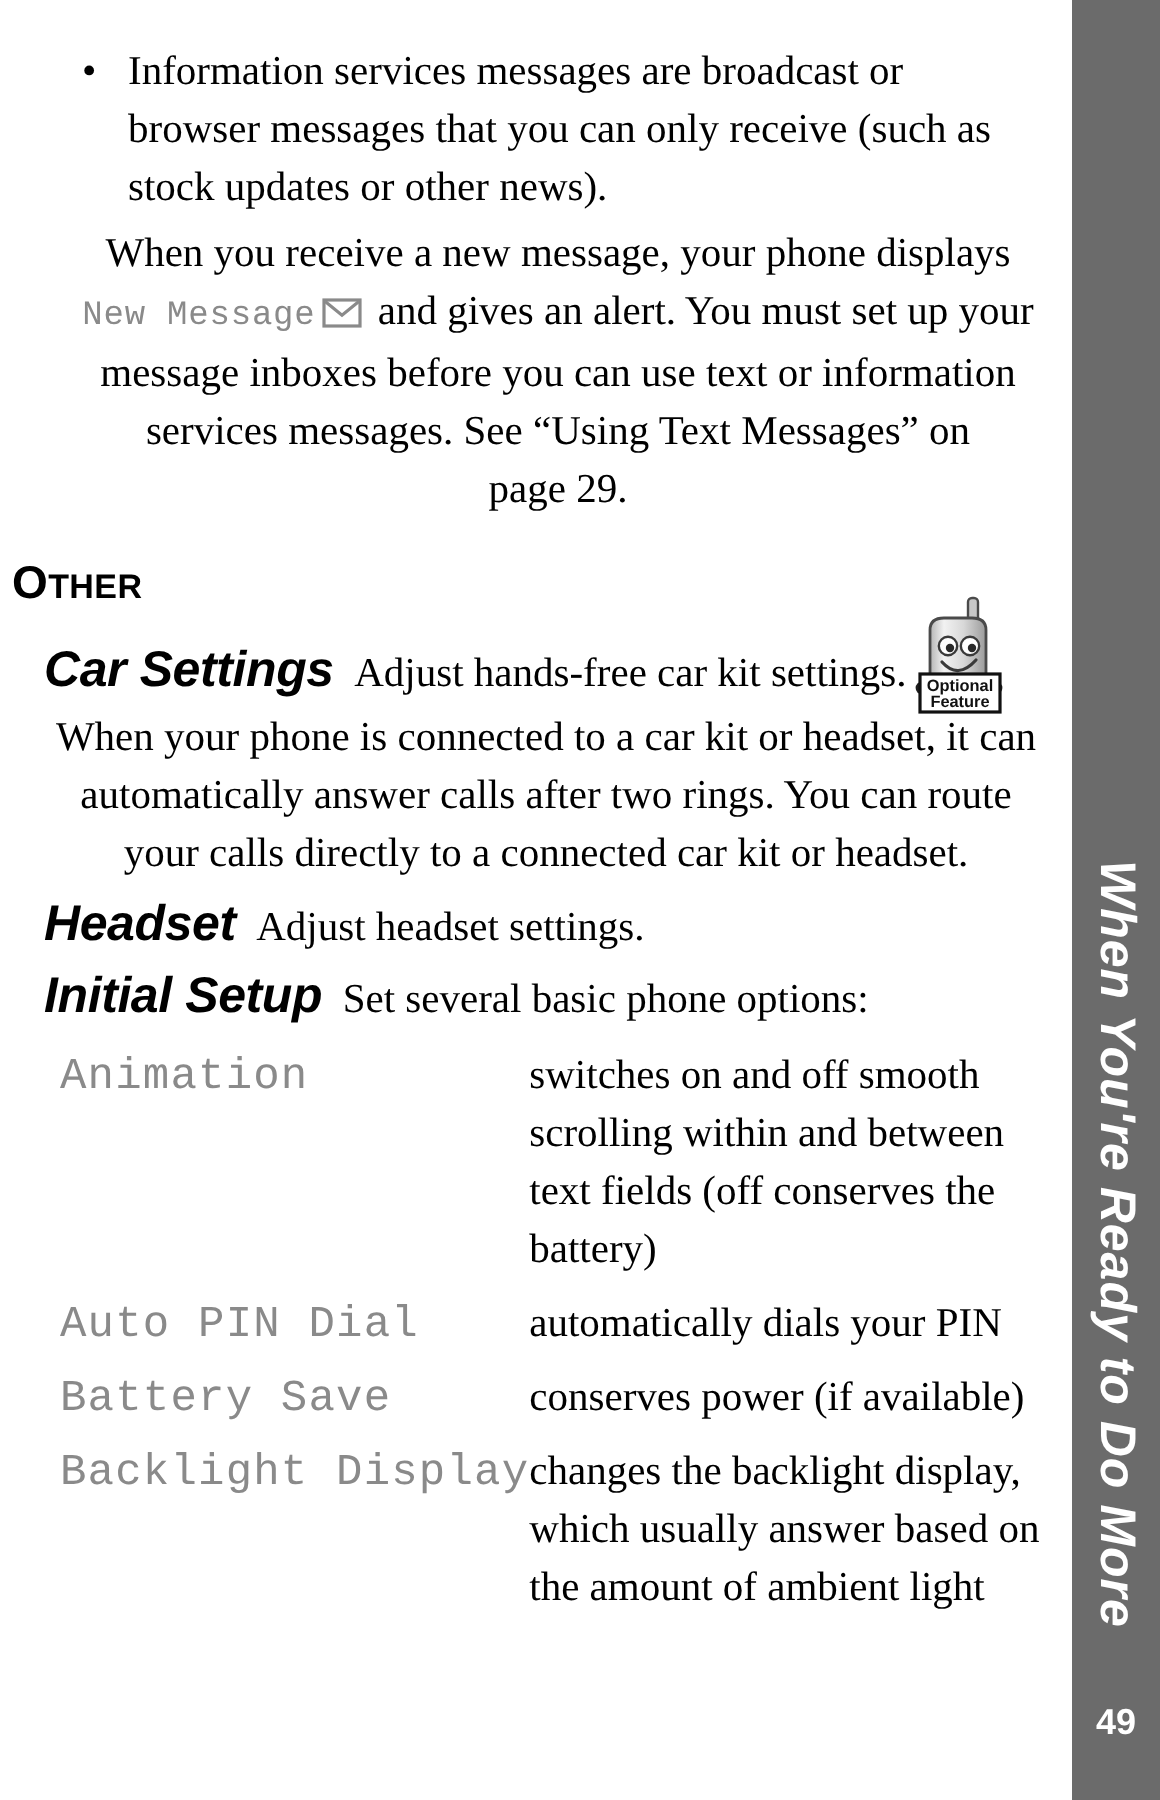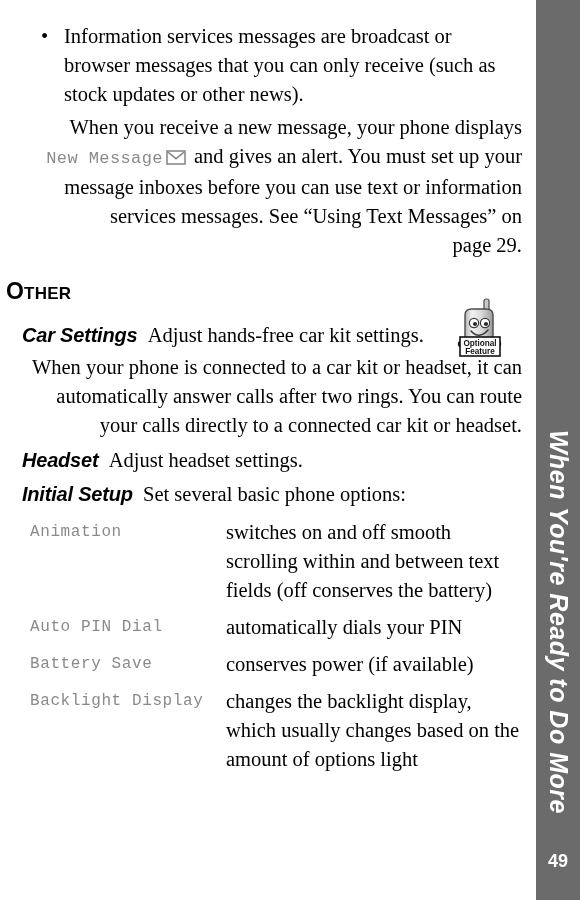--- a/index.html
+++ b/index.html
@@ -55,21 +55,21 @@
     line-height: 29px;
   }
 
   
   .para {
     margin: 4px 0 0 0;
     padding-left: 36px;
     padding-right: 14px;
     font-size: 20.5px;
     line-height: 29px;
-    text-align: right;
+    text-align: center;
   }
   .para.tight {
     padding-left: 24px;
   }
 
   
   .screen {
     font-family: "Liberation Mono", "DejaVu Sans Mono", monospace;
     color: #8a8a8a;
     font-size: 17px;
@@ -102,21 +102,21 @@
     margin: 6px 0 0 0;
     padding-left: 22px;
     padding-right: 12px;
     font-size: 20.5px;
     line-height: 28px;
   }
   .def-term {
     font-family: "Liberation Sans", "DejaVu Sans", sans-serif;
     font-weight: bold;
     font-style: italic;
-    font-size: 20px;
+    font-size: 25px;
     letter-spacing: -0.2px;
   }
   .def-desc {
     font-family: "Liberation Serif", "DejaVu Serif", serif;
     font-size: 20.5px;
   }
 
   
   .opt-table {
     margin: 10px 0 0 0;
@@ -126,21 +126,21 @@
   }
   .opt-row > td {
     vertical-align: top;
     padding: 0 0 8px 0;
   }
   .opt-name {
     width: 196px;
     padding-left: 30px !important;
     font-family: "Liberation Mono", "DejaVu Sans Mono", monospace;
     color: #8a8a8a;
-    font-size: 16px;
+    font-size: 22px;
     letter-spacing: 0.6px;
     white-space: nowrap;
     line-height: 29px;
   }
   .opt-desc {
     font-family: "Liberation Serif", "DejaVu Serif", serif;
     font-size: 20.5px;
     line-height: 29px;
     padding-right: 12px !important;
     margin-top: 30px;
@@ -244,21 +244,21 @@
         <tr class="opt-row">
           <td class="opt-name">Auto PIN Dial</td>
           <td class="opt-desc">automatically dials your PIN</td>
         </tr>
         <tr class="opt-row">
           <td class="opt-name">Battery Save</td>
           <td class="opt-desc">conserves power (if available)</td>
         </tr>
         <tr class="opt-row">
           <td class="opt-name">Backlight Display</td>
-          <td class="opt-desc">changes the backlight display, which usually changes based on the amount of options light</td>
+          <td class="opt-desc">changes the backlight display, which usually answer based on the amount of ambient light</td>
         </tr>
       </tbody>
     </table>
 
   </div>
 
   <div id="optional-badge">
     <svg width="56" height="62" viewBox="0 0 56 62" aria-hidden="true">
       <defs>
         <linearGradient id="gbody" x1="0" y1="0" x2="1" y2="0">

